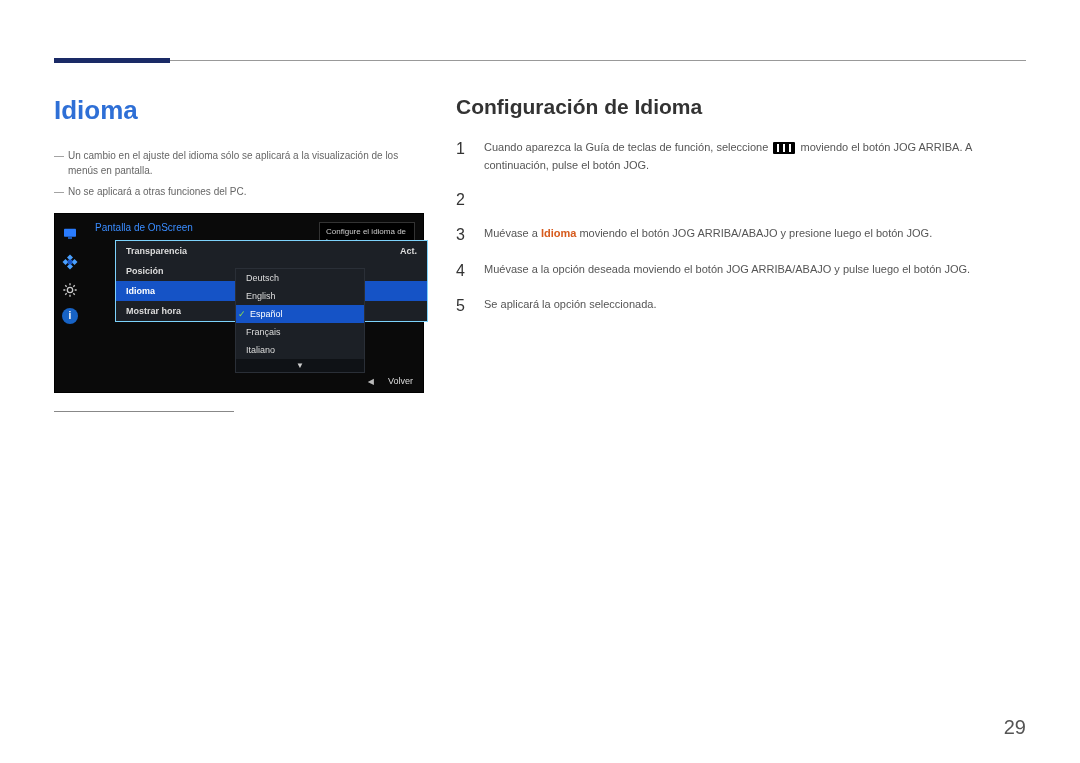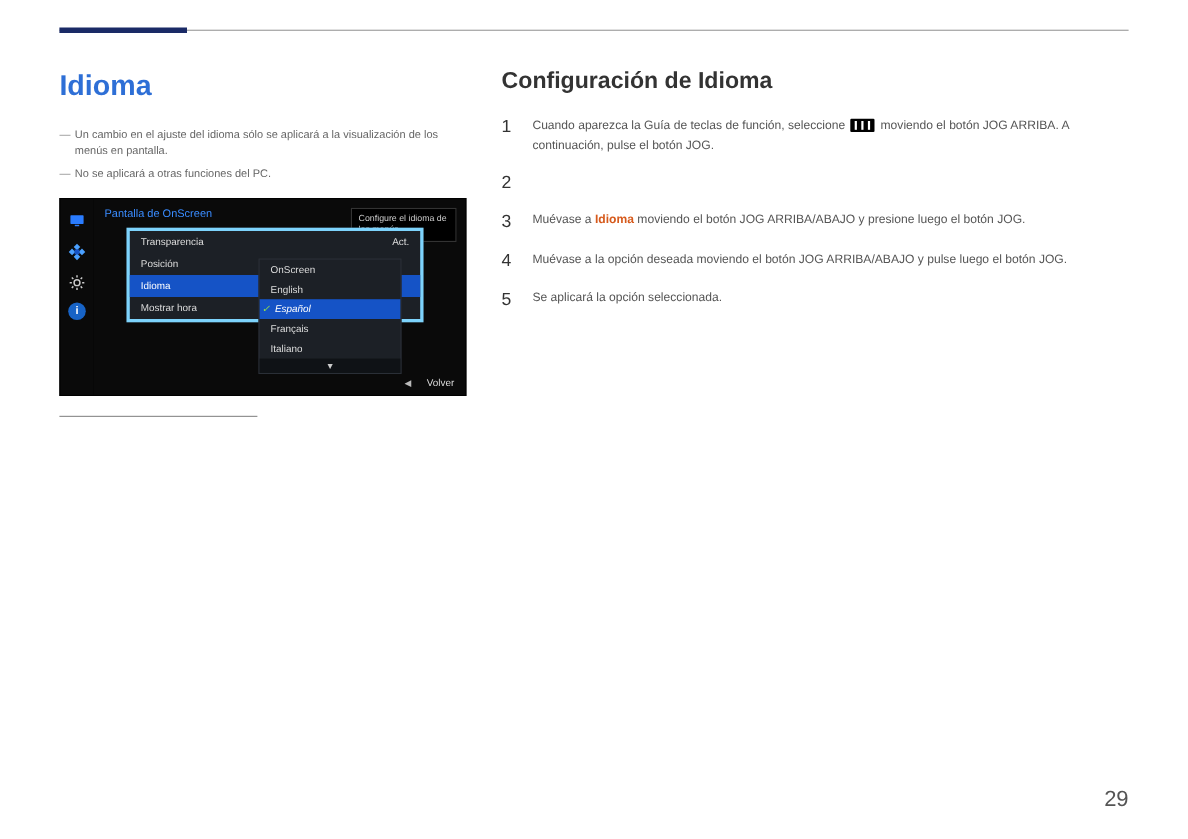--- a/index.html
+++ b/index.html
@@ -5,21 +5,21 @@
   * { box-sizing: border-box; margin: 0; padding: 0; }
   body {
     font-family: "Segoe UI", Arial, sans-serif;
     background: #fff;
     color: #3a3a3a;
     width: 1080px;
     height: 763px;
     position: relative;
   }
   .page {
-    padding: 27px 54px 0 54px;
+    padding: 60px 54px 0 54px;
   }
   .top-rule {
     border-top: 1px solid #999;
     position: relative;
     margin-bottom: 34px;
   }
   .top-rule::before {
     content: "";
     position: absolute;
     top: -3px;
@@ -126,23 +126,24 @@
   }
   .osd-title {
     color: #3a8cff;
     font-size: 10px;
     padding: 8px 10px 6px 10px;
   }
   .osd-menu {
     position: absolute;
     left: 30px;
     top: 26px;
-    width: 270px;
+    width: 313px;
     background: #1c2026;
-    border: 3px solid #7dd3fc;
+    border: 1px solid #7dd3fc;
+    font-weight: bold;
   }
   .osd-menu-row {
     display: flex;
     justify-content: space-between;
     padding: 5px 10px;
     font-size: 9px;
     color: #ddd;
   }
   .osd-menu-row.sel {
     background: #1553c6;
@@ -170,21 +171,20 @@
   }
   .osd-lang {
     padding: 4px 10px;
     font-size: 9px;
     color: #ddd;
     position: relative;
   }
   .osd-lang.sel {
     background: #1553c6;
     color: #fff;
-    font-style: italic;
   }
   .osd-lang.sel::before {
     content: "✓";
     position: absolute;
     left: 2px;
     color: #8fe04a;
     font-size: 9px;
   }
   .osd-lang.sel { padding-left: 14px; }
   .osd-langbox .arrow-down {
@@ -317,21 +317,21 @@
               <span>Idioma</span>
               <span></span>
             </div>
             <div class="osd-menu-row">
               <span>Mostrar hora</span>
               <span></span>
             </div>
           </div>
 
           <div class="osd-langbox">
-            <div class="osd-lang">OnScreen</div>
+            <div class="osd-lang">Deutsch</div>
             <div class="osd-lang">English</div>
             <div class="osd-lang sel">Español</div>
             <div class="osd-lang">Français</div>
             <div class="osd-lang">Italiano</div>
             <div class="arrow-down">▼</div>
           </div>
 
           <div class="osd-footer">
             <span class="tri">◀</span>
             <span>Volver</span>

